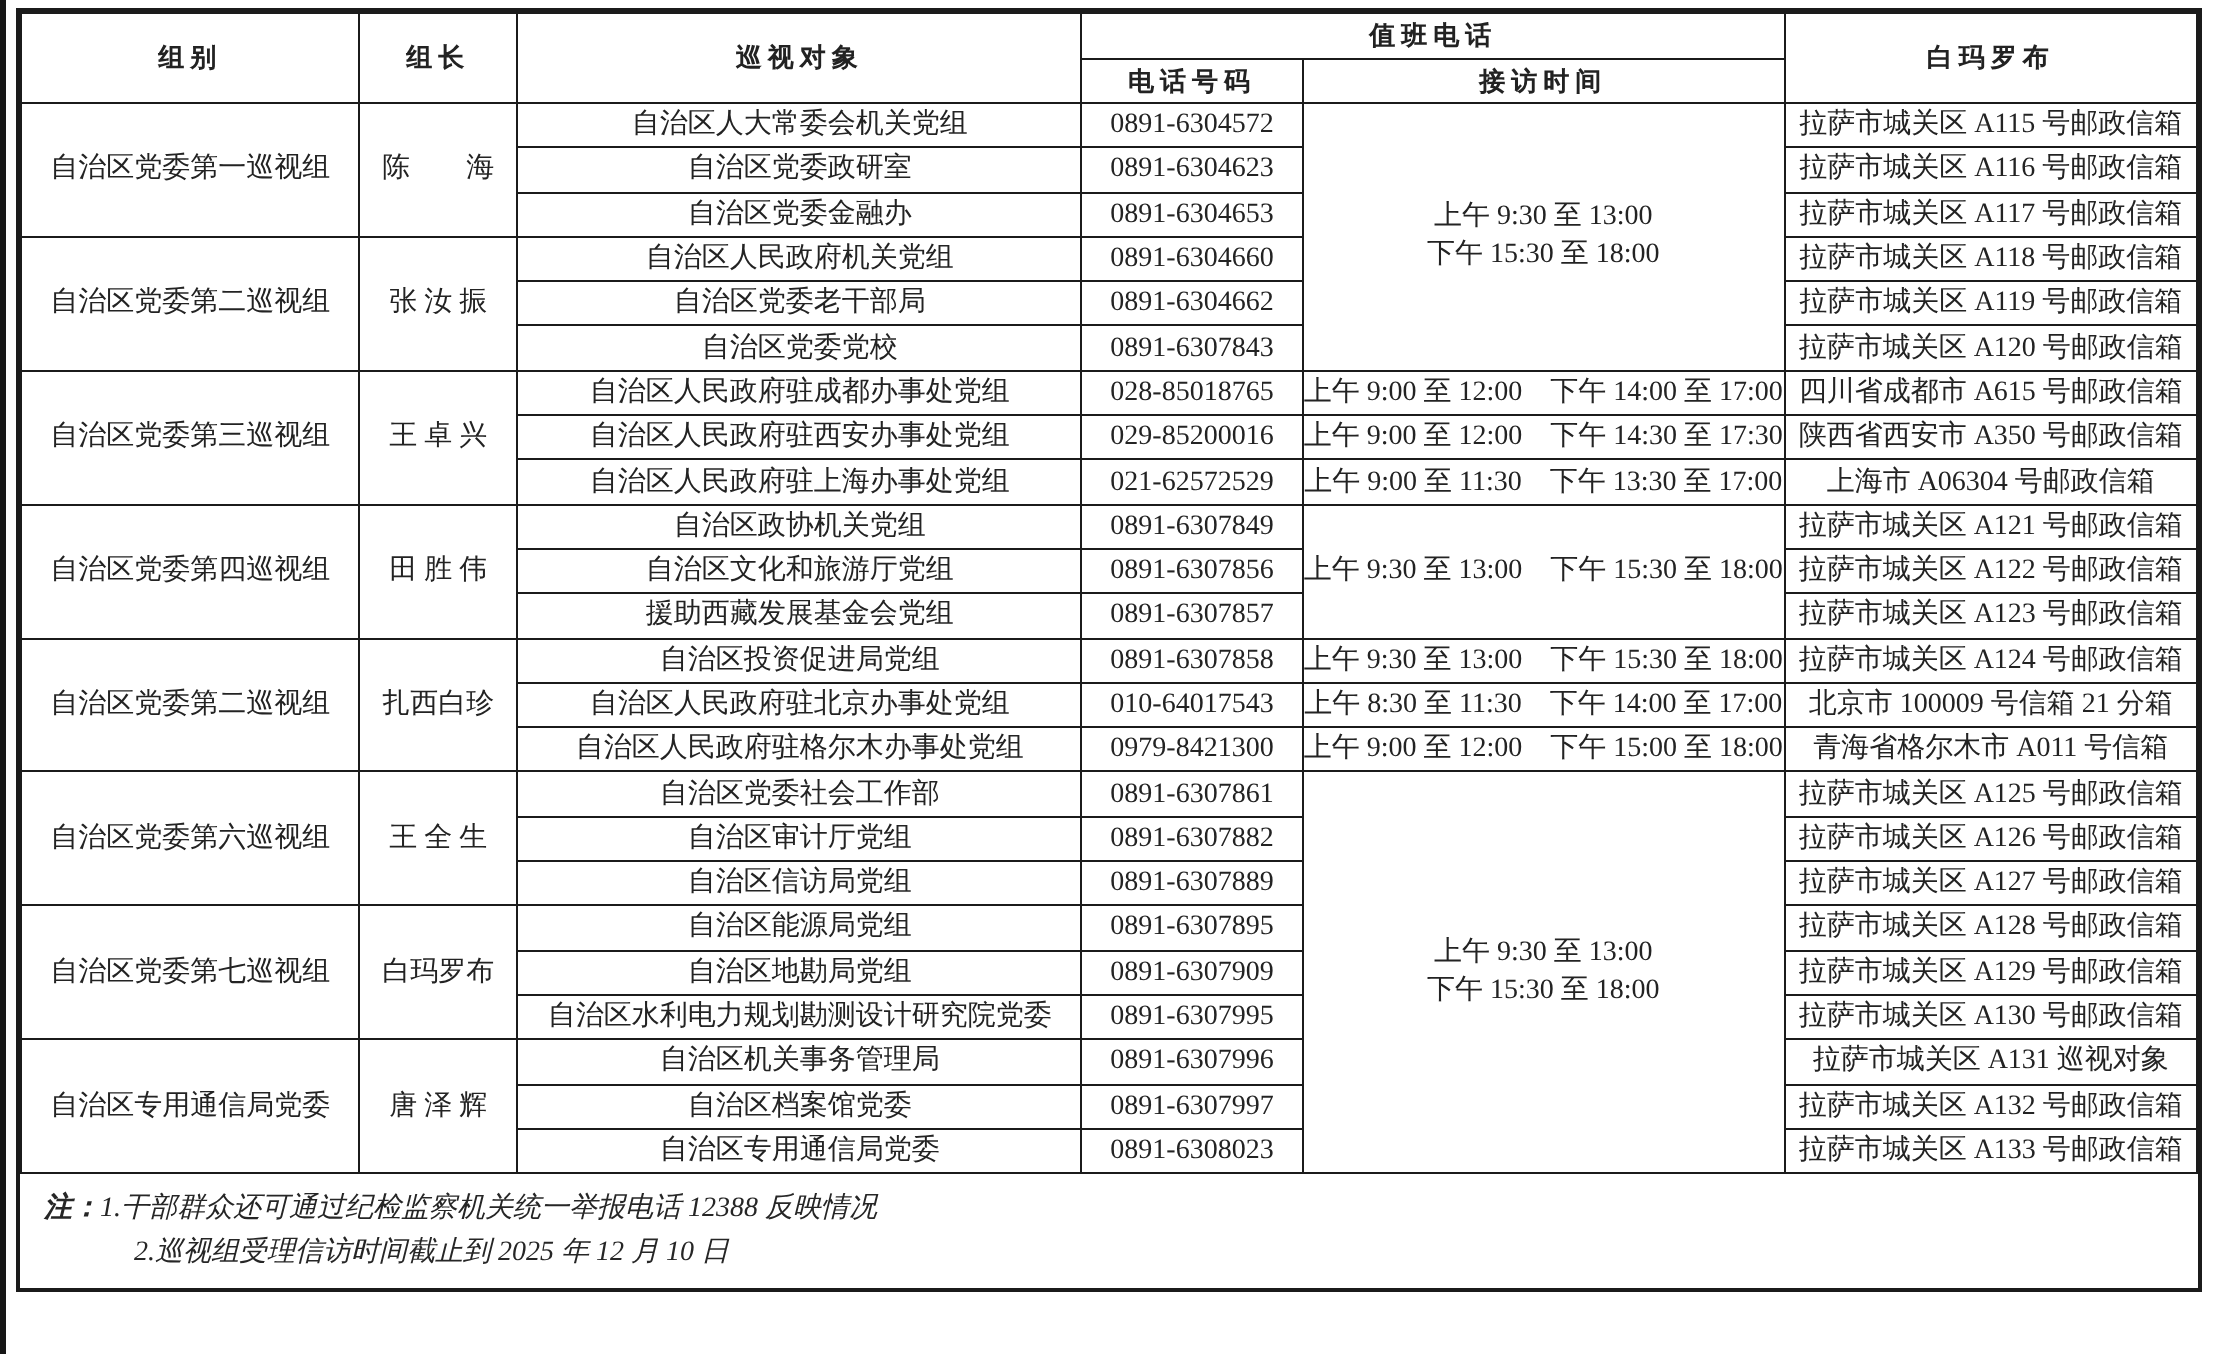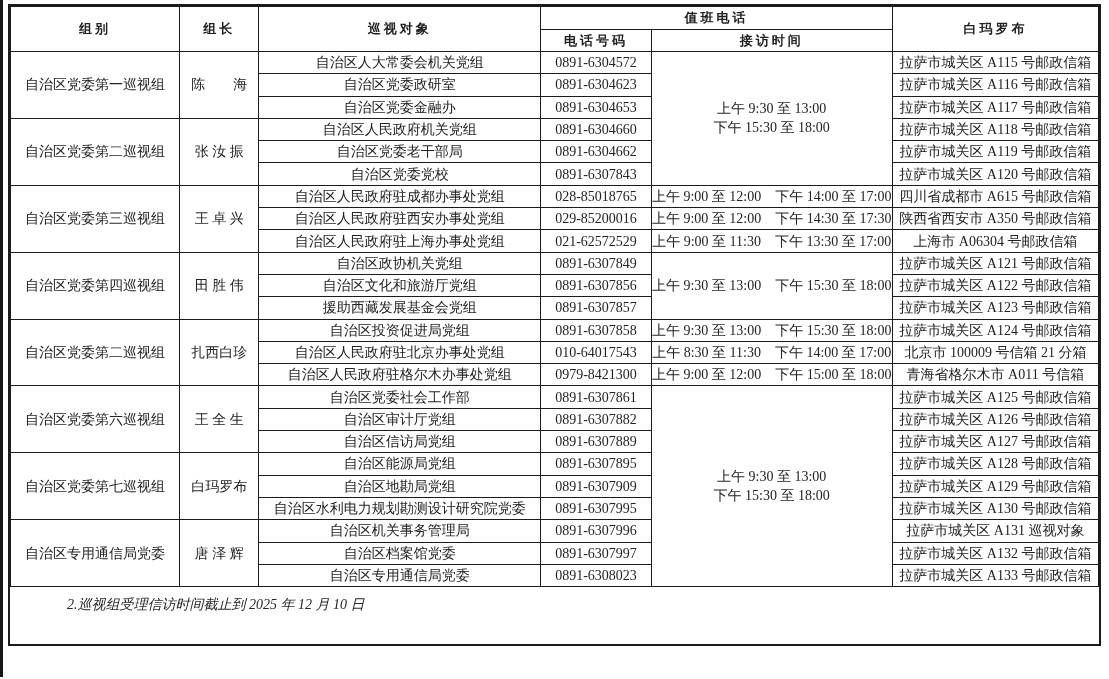--- a/index.html
+++ b/index.html
@@ -228,16 +228,17 @@
             <td>拉萨市城关区 A132 号邮政信箱</td>
           </tr>
           <tr>
             <td>自治区专用通信局党委</td>
             <td>0891-6308023</td>
             <td>拉萨市城关区 A133 号邮政信箱</td>
           </tr>
         </tbody>
     </table>
     <div class="note">
+      <div class="note-row"><span class="note-label">注：</span><span>1.干部群众还可通过纪检监察机关统一举报电话 12388 反映情况</span></div>
       <div class="note-row note-indent"><span>2.巡视组受理信访时间截止到 2025 年 12 月 10 日</span></div>
     </div>
   </div>
 </div>
 
 </body></html>

